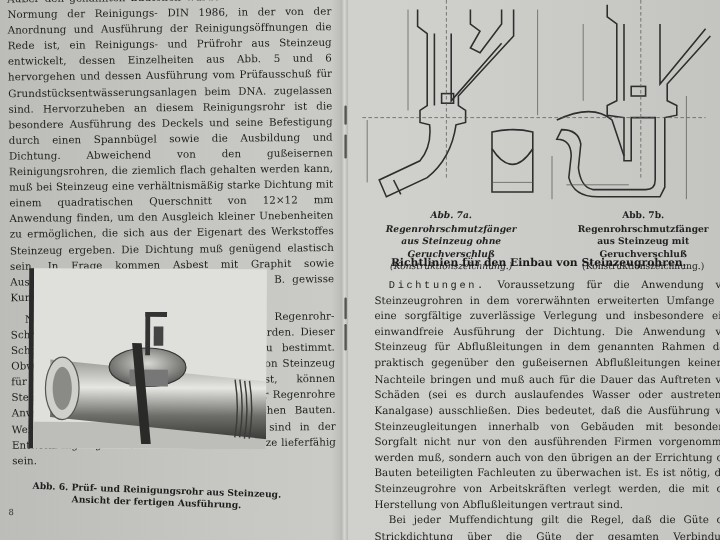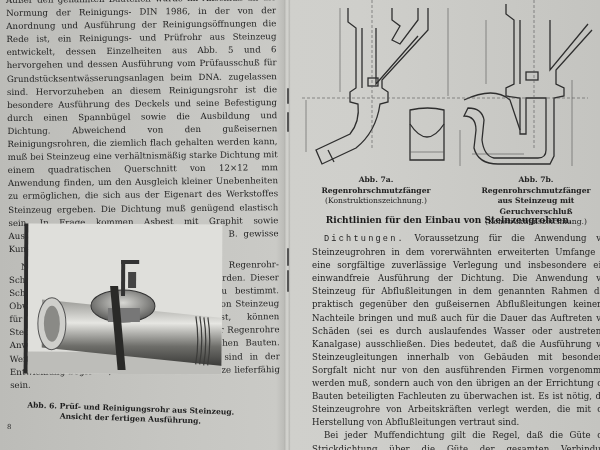--- a/index.html
+++ b/index.html
@@ -16,21 +16,21 @@
   .col p.noindent{text-indent:0;}
   .left-text{left:6px;top:-6px;width:270px;transform:rotate(-0.6deg);transform-origin:0 0;}
   .left-text p + p{margin-top:5px;}
   .photo{position:absolute;left:24px;top:224px;width:194px;height:150px;
     background:linear-gradient(180deg,#dcdcd8 0%,#e2e2de 50%,#c9c9c5 100%);border-left:4px solid #2a2a2a;overflow:hidden;transform:rotate(0.3deg);}
   .caption-left{position:absolute;left:16px;top:400px;width:230px;font-size:7.6px;line-height:10px;text-align:center;transform:rotate(2deg);transform-origin:0 0;font-weight:bold;}
   .page-num{position:absolute;left:7px;top:423px;font-size:7px;color:#333;}
   .drawing{position:absolute;left:0;top:0;width:312px;height:168px;}
   .cap{position:absolute;font-size:7.6px;line-height:10.5px;text-align:center;font-weight:bold;color:#222;}
   .cap .sub{font-weight:normal;}
-  .cap-a{left:18px;top:175px;width:140px;}
+  .cap-a{left:18px;top:175px;width:140px;font-style:italic;}
   .cap-b{left:178px;top:175px;width:140px;}
   .heading{position:absolute;left:4px;top:215px;width:280px;text-align:right;font-size:9px;font-weight:bold;color:#1a1a1a;}
   .right-text{left:24px;top:232px;width:300px;}
   .spaced{letter-spacing:2.2px;font-family:Liberation Mono, monospace;}
 </style>
 </head>
 <body>
 
 <div class="spread">
 
@@ -114,20 +114,21 @@
           <path d="M198 20 L198 84"></path>
         <path d="M284 80 L284 166"></path>
           <path d="M172 130 L172 166"></path>
         <path d="M122 152 L156 152"></path>
           <path d="M184 154 L236 154"></path>
       </g>
     </svg>
 
     <div class="cap cap-a">
       <div>Abb. 7a. Regenrohrschmutzfänger</div>
+      <div>aus Steinzeug ohne Geruchverschluß</div>
       <div class="sub">(Konstruktionszeichnung.)</div>
     </div>
     <div class="cap cap-b">
       <div>Abb. 7b. Regenrohrschmutzfänger</div>
       <div>aus Steinzeug mit Geruchverschluß</div>
       <div class="sub">(Konstruktionszeichnung.)</div>
     </div>
 
     <div class="heading">Richtlinien für den Einbau von Steinzeugrohren.</div>
 

